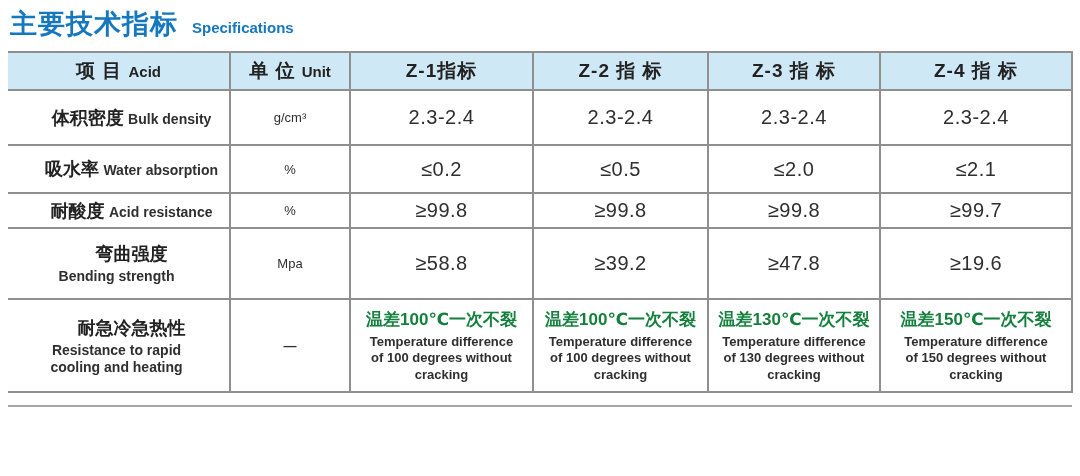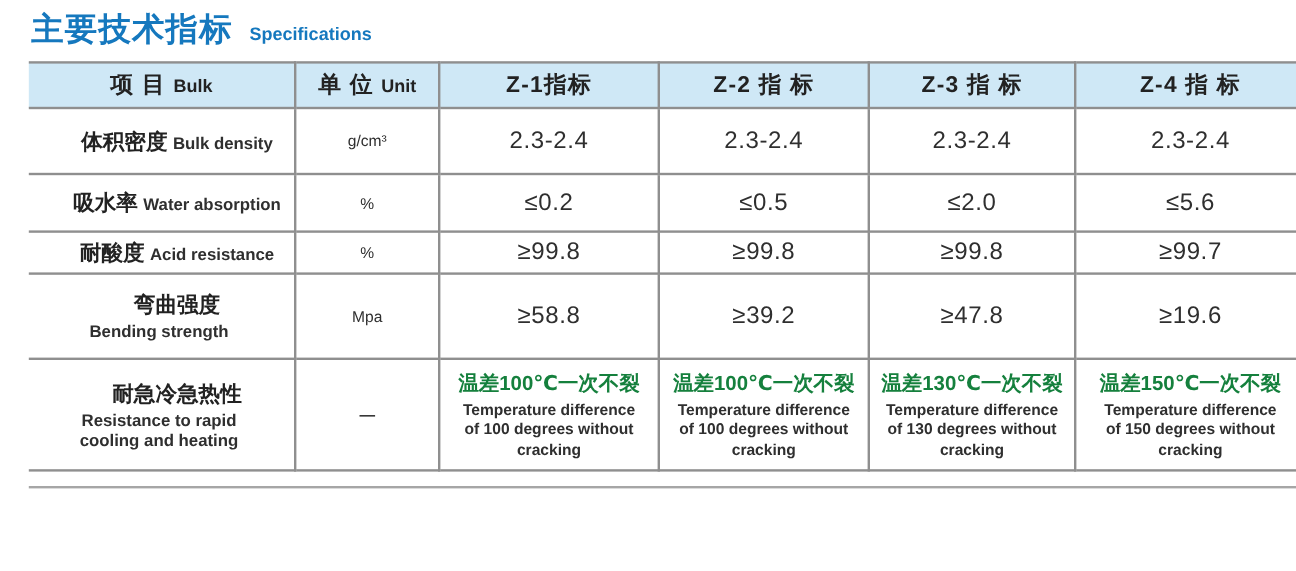--- a/index.html
+++ b/index.html
@@ -4,21 +4,21 @@
 <style>
   * { margin: 0; padding: 0; box-sizing: border-box; }
   html, body { background: #ffffff; }
   body {
     width: 1080px;
     height: 476px;
     font-family: "Liberation Sans", "DejaVu Sans", sans-serif;
     color: #2f2f2f;
     overflow: hidden;
   }
-  .page { padding: 6px 8px 0 24px; width: 1080px; }
+  .page { padding: 6px 8px 0 8px; width: 1080px; }
 
   
   .title-bar { display: flex; align-items: baseline; gap: 14px; margin-bottom: 9px; padding-left: 2px; }
   .title-cn { font-size: 27px; font-weight: bold; color: #1578be; letter-spacing: 1px; }
   .title-en { font-size: 15px; font-weight: bold; color: #1578be; }
 
   
   table.spec {
     border-collapse: collapse;
     table-layout: fixed;
@@ -76,21 +76,21 @@
         <col style="width:120px">
         <col style="width:183px">
       <col style="width:175px">
         <col style="width:172px">
         <col style="width:192px">
     </colgroup>
     <thead>
       <tr>
         <th class="first">
           <span>项 目</span>
-          <span class="hdr-en">Bulk</span>
+          <span class="hdr-en">Acid</span>
         </th>
         <th>
           <span>单 位</span>
           <span class="hdr-en">Unit</span>
         </th>
         <th>Z-1指标</th>
         <th>Z-2 指 标</th>
         <th>Z-3 指 标</th>
         <th>Z-4 指 标</th>
       </tr>
@@ -109,21 +109,21 @@
       </tr>
       <tr class="rh2">
         <td class="item-cell first">
           <span class="item-cn">吸水率</span>
           <span class="item-en">Water absorption</span>
         </td>
         <td class="unit-cell">%</td>
         <td class="val-cell">≤0.2</td>
         <td class="val-cell">≤0.5</td>
         <td class="val-cell">≤2.0</td>
-        <td class="val-cell">≤5.6</td>
+        <td class="val-cell">≤2.1</td>
       </tr>
       <tr class="rh3">
         <td class="item-cell first">
           <span class="item-cn">耐酸度</span>
           <span class="item-en">Acid resistance</span>
         </td>
         <td class="unit-cell">%</td>
         <td class="val-cell">≥99.8</td>
         <td class="val-cell">≥99.8</td>
         <td class="val-cell">≥99.8</td>

